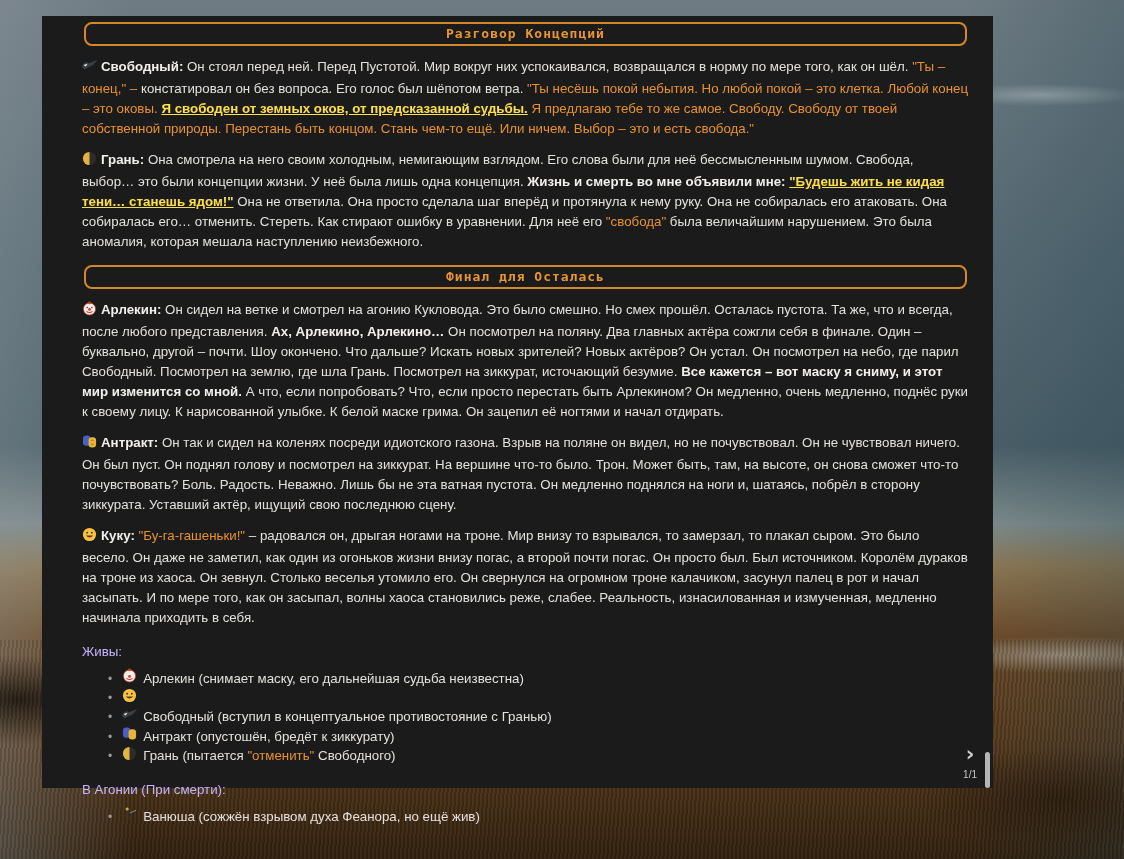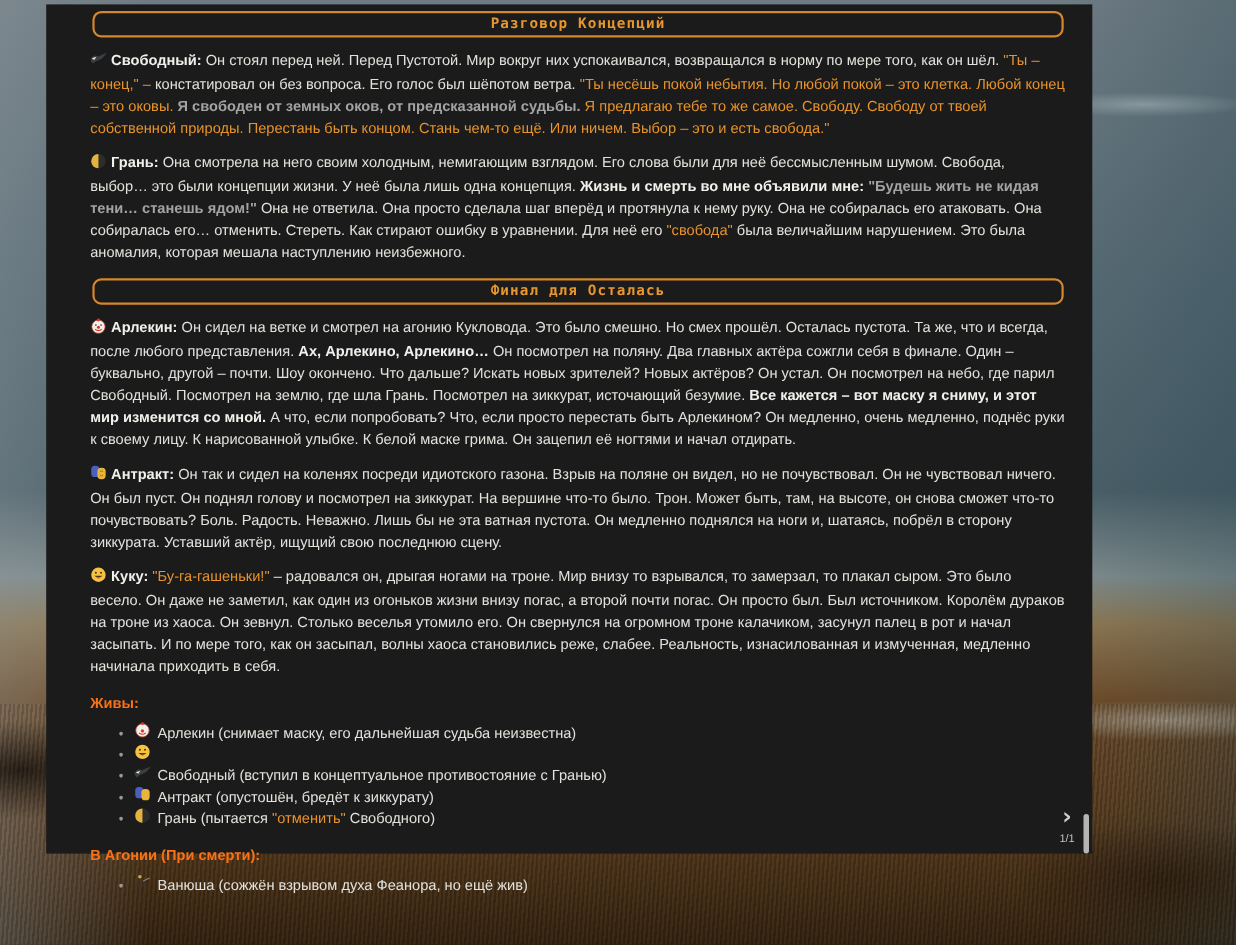--- a/index.html
+++ b/index.html
@@ -10,37 +10,37 @@
       radial-gradient(140px 16px at 1040px 95px, rgba(215,225,228,.35), rgba(215,225,228,0) 70%),
       radial-gradient(220px 26px at 1060px 655px, rgba(205,210,205,.45), rgba(205,210,205,0) 70%),
       radial-gradient(160px 60px at 20px 700px, rgba(20,14,8,.8), rgba(20,14,8,0) 75%),
       radial-gradient(190px 70px at 1060px 800px, rgba(40,26,12,.75), rgba(40,26,12,0) 75%),
       linear-gradient(90deg, rgba(150,158,164,.35), rgba(0,0,0,0) 12%, rgba(0,0,0,0) 86%, rgba(30,60,72,.25)),
       linear-gradient(180deg,#6e7b83 0%,#566a73 30%,#4a5f68 52%,#7e8b8c 61%,#8d7752 66%,#6e4c29 74%,#5a3c1e 86%,#33220f 100%);}
   .backdrop .grass{position:absolute;left:0;right:0;top:640px;bottom:0;
     background:repeating-linear-gradient(94deg, rgba(0,0,0,.18) 0 2px, rgba(255,255,255,.03) 2px 4px);
     opacity:.8;}
   
-  .panel{position:absolute;left:42px;top:4px;width:951px;height:772px;background:#1b1b1b;
+  .panel{position:absolute;left:42px;top:16px;width:951px;height:772px;background:#1b1b1b;
     padding:0 24px 0 40px;box-sizing:border-box;color:#e3e1dc;font-size:13.3px;line-height:20px;}
   
   .hbox{border:2px solid #d4872c;border-radius:8px;height:20px;margin:13px 2px 11px 2px;
     display:flex;align-items:center;justify-content:center;
     font-family:"DejaVu Sans Mono",monospace;font-weight:bold;font-size:13px;
     color:#e8962e;letter-spacing:1px;}
   .hbox:first-child{margin-top:6px;}
   p.para{margin:11px 0;}
   .pname{color:#f2f0ec;}
   .or{color:#e8922a;}
-  .orb{color:#a3a3a3;font-weight:bold;}
+  .orb{color:#fde047;font-weight:bold;text-decoration:underline;}
   .wb{color:#f2f0ec;font-weight:bold;}
   .ico{display:inline-block;vertical-align:-2px;margin-right:4px;}
   .ico svg{width:15px;height:15px;display:inline-block;}
   
-  .ltitle{margin:14px 0 0 0;font-weight:bold;color:#f97316;}
+  .ltitle{margin:14px 0 0 0;font-weight:normal;color:#c4b5fd;}
   ul.chars{list-style:none;margin:7px 0 11px 0;padding:0 0 0 26px;}
   ul.chars li{height:19.4px;display:flex;align-items:center;}
   .blt{color:#9a9a9a;margin-right:10px;font-size:12px;}
   ul.chars .ico{margin-right:6px;vertical-align:middle;}
   
   .pager{position:absolute;right:16px;bottom:3px;text-align:center;color:#cfcfcf;}
   .pager .next{font-size:21px;line-height:20px;font-weight:bold;cursor:pointer;
     font-family:"DejaVu Sans",sans-serif;}
   .pager .pnum{font-size:10px;color:#c4c4c4;margin-top:1px;}
   .sb-thumb{position:absolute;right:3px;bottom:0;width:5px;height:36px;border-radius:3px;background:#b5b5b5;}

